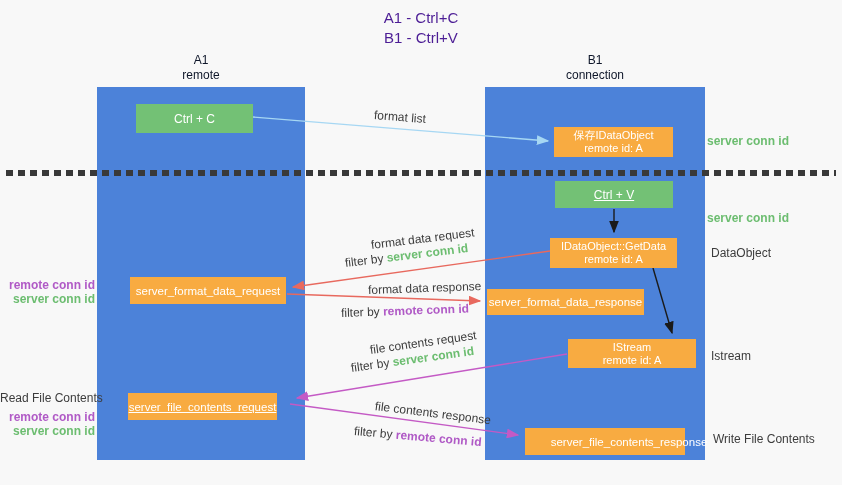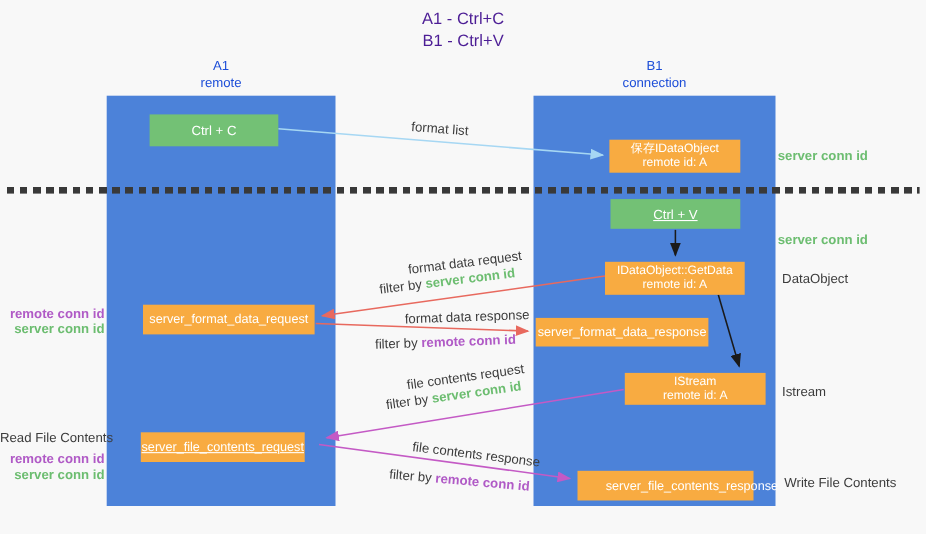--- a/index.html
+++ b/index.html
@@ -3,21 +3,21 @@
 <meta charset="utf-8">
 <style>
   html,body{margin:0;padding:0;}
   body{font-family:"Liberation Sans", sans-serif; background:#f8f8f8;}
   #stage{position:relative; width:842px; height:485px; background:#f8f8f8; overflow:hidden;}
 
   .title{position:absolute; left:321px; top:8px; width:200px; text-align:center;
          font-size:15px; line-height:20px; color:#4c1d95;}
 
   .col-head{position:absolute; width:120px; text-align:center; font-size:12px;
-            line-height:15px; color:#1d4ed8;}
+            line-height:15px; color:#0f172a;}
   .col-head.left{left:141px; top:53px;}
   .col-head.right{left:535px; top:53px;}
 
   .lifeline{position:absolute; top:87px; height:373px; background:#4c82d9;}
   .lifeline.left{left:97px; width:208px;}
   .lifeline.right{left:485px; width:220px;}
 
   .dotline{position:absolute; left:6px; top:170px; width:830px; height:6px;
            background:repeating-linear-gradient(90deg,#393939 0 7px, transparent 7px 12px);}
 

